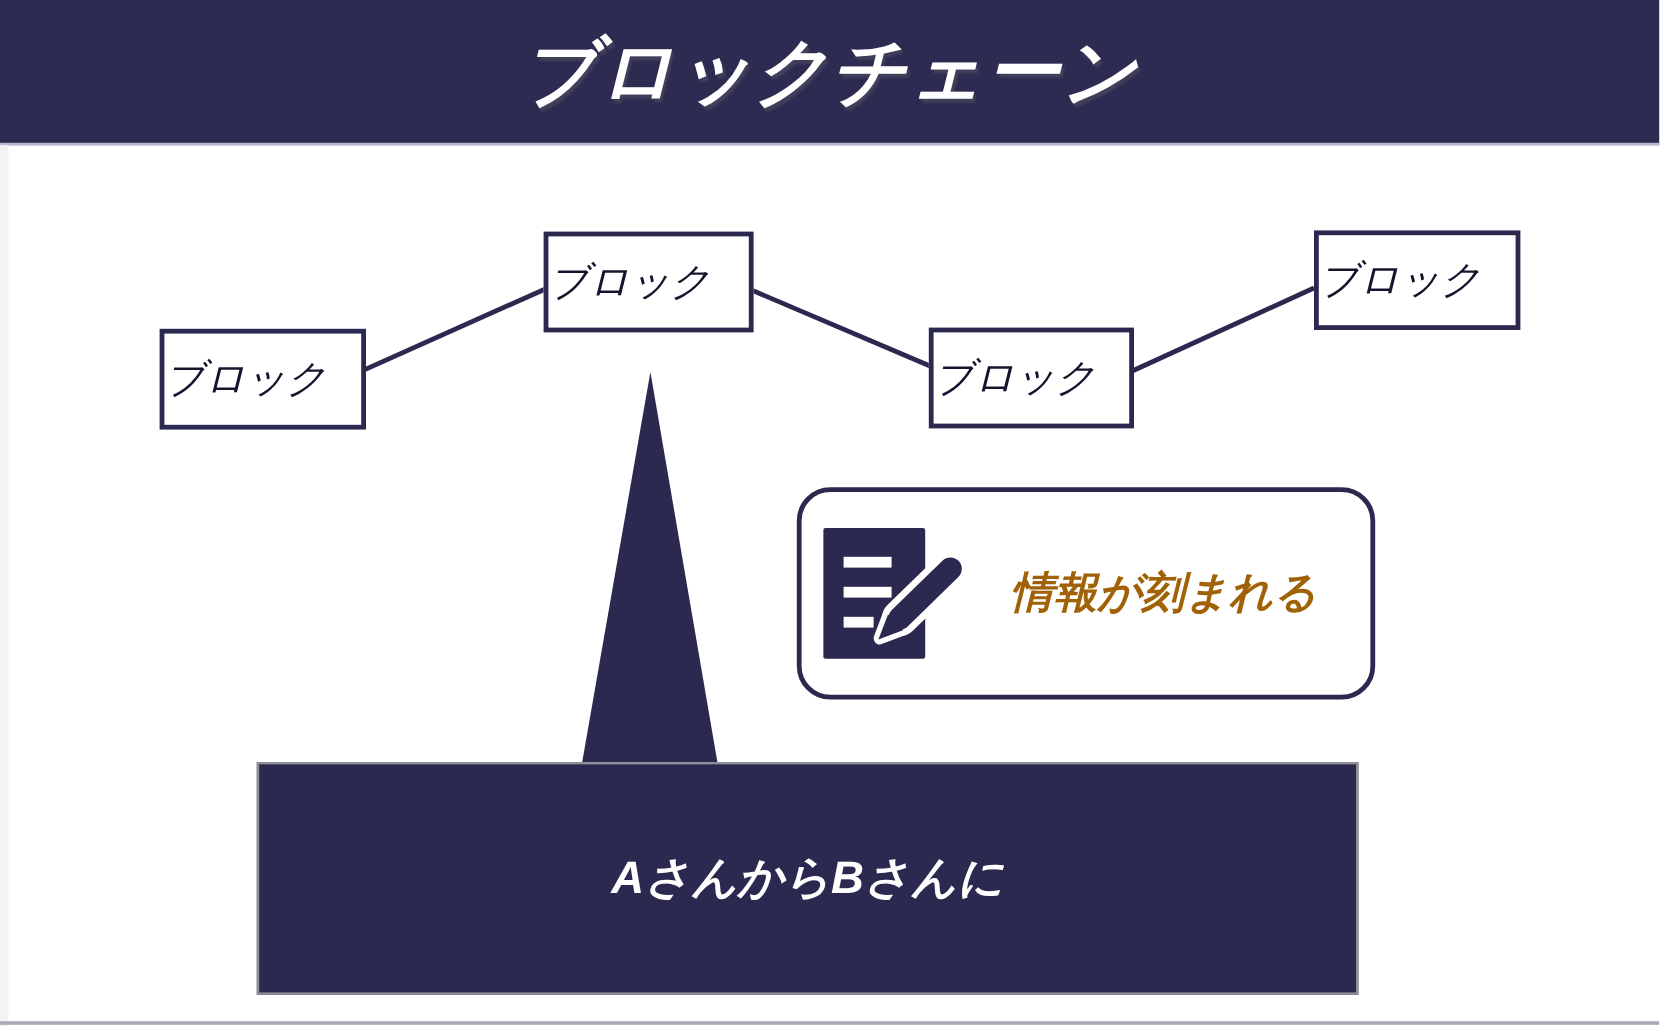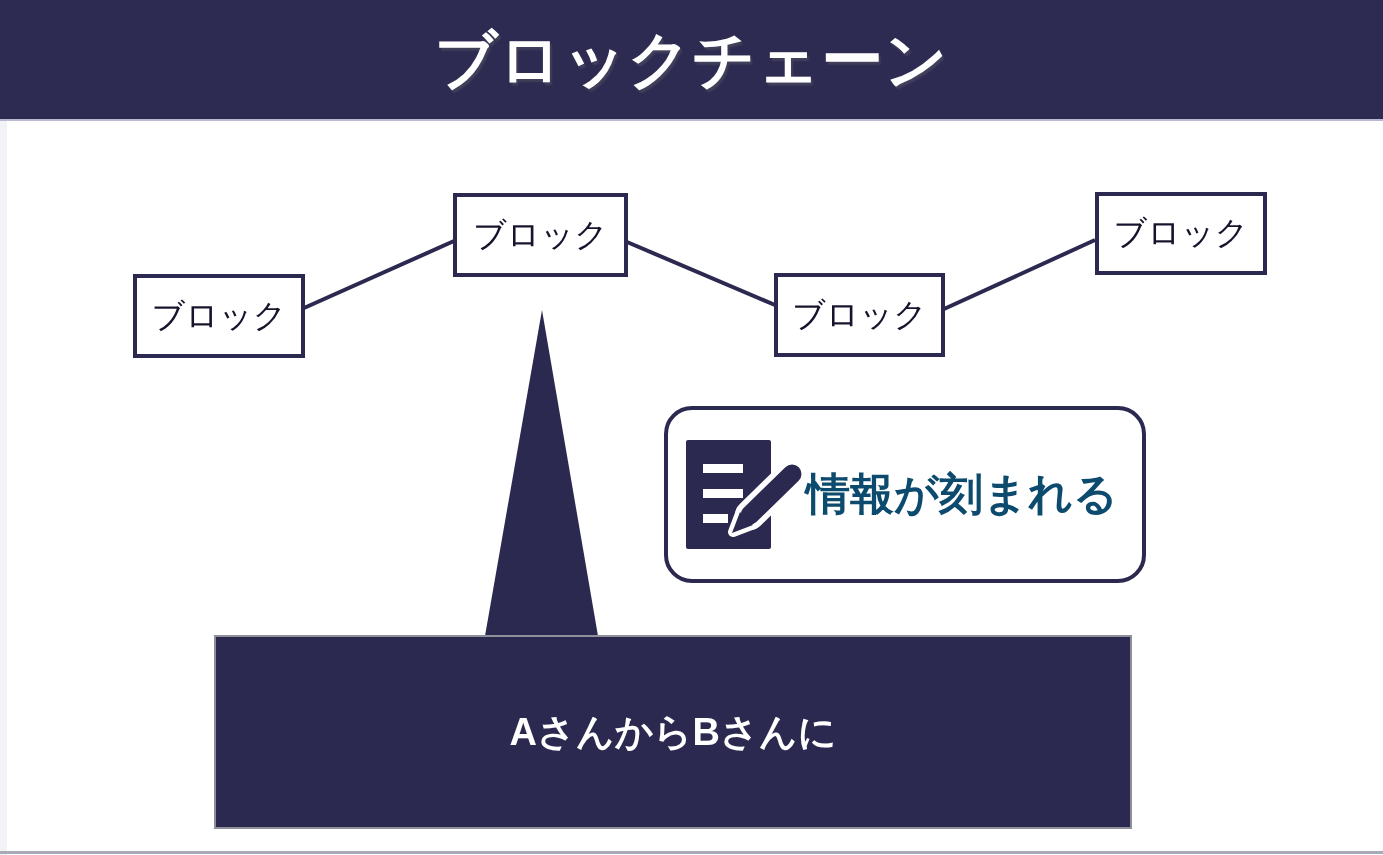--- a/index.html
+++ b/index.html
@@ -7,20 +7,21 @@
     padding: 0;
     background: #ffffff;
     font-family: "Liberation Sans", "DejaVu Sans", sans-serif;
   }
   #slide {
     position: relative;
     width: 1383px;
     height: 855px;
     background: #ffffff;
     overflow: hidden;
+    font-style: italic;
   }
   
   .header {
     position: absolute;
     left: 0; top: 0;
     width: 1383px; height: 119px;
     background: #2d2b51;
     border-bottom: 2px solid #b9b9d2;
     display: flex;
     align-items: center;
@@ -55,21 +56,20 @@
     width: 1383px; height: 855px;
     pointer-events: none;
   }
   
   .block {
     position: absolute;
     background: #ffffff;
     border: 4px solid #2b2950;
     display: flex;
     align-items: center;
-    justify-content: center;
     font-size: 33px;
     font-weight: 400;
     color: #15142c;
     box-sizing: border-box;
     white-space: nowrap;
   }
   .block-1 { left: 133px;  top: 274px; width: 172px; height: 84px; }
   .block-2 { left: 453px;  top: 193px; width: 175px; height: 84px; }
   .block-3 { left: 774px;  top: 273px; width: 171px; height: 84px; }
   .block-4 { left: 1095px; top: 192px; width: 172px; height: 83px; }
@@ -86,23 +86,24 @@
     align-items: center;
   }
   .info-icon {
     margin-left: 18px;
     width: 120px;
     height: 110px;
     flex: 0 0 auto;
   }
   .info-label {
     flex: 1 1 auto;
-    font-size: 44px;
+    text-align: center;
+    font-size: 36px;
     font-weight: bold;
-    color: #0c4a6e;
+    color: #a16207;
     white-space: nowrap;
     padding-right: 8px;
   }
   
   .tx-box {
     position: absolute;
     left: 214px; top: 635px;
     width: 918px; height: 194px;
     background: #2b2950;
     border: 2px solid #8f8f9a;

